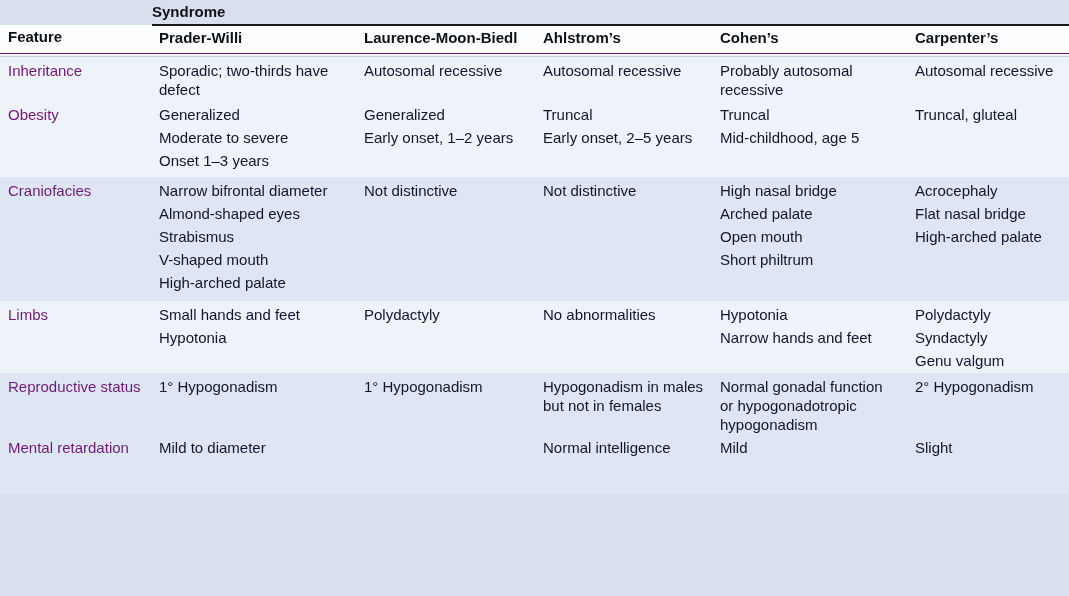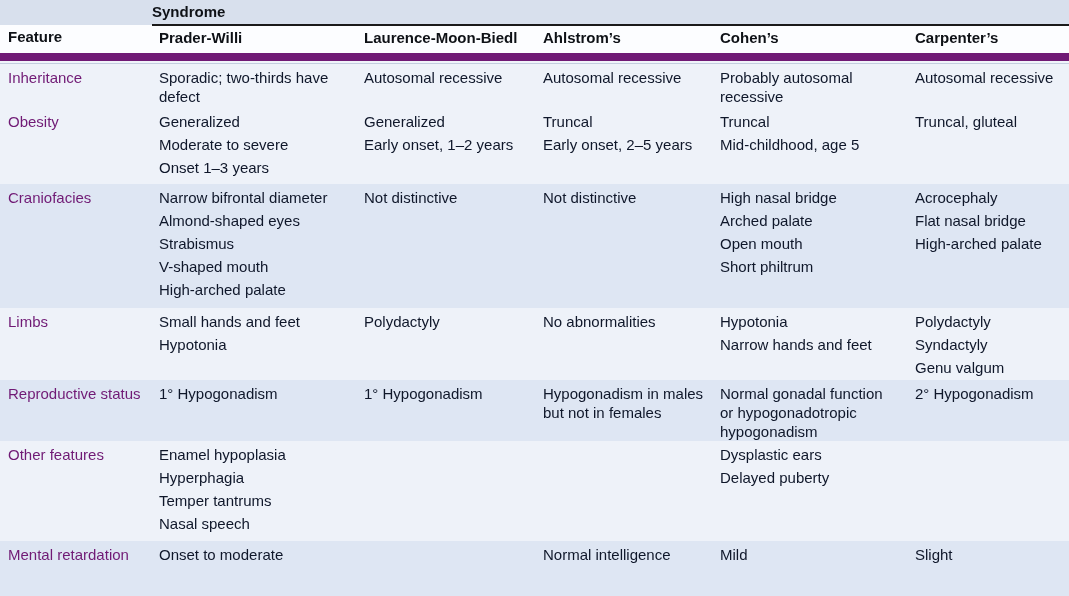--- a/index.html
+++ b/index.html
@@ -34,21 +34,21 @@
     text-align: left;
     font-size: 15px;
     font-weight: bold;
     color: #0e1116;
     padding: 3px 0 2px 0;
     height: 19px;
   }
   
   th.col-h {
     background: #fcfdff;
-    border-bottom: 8px solid #701a75;
+    border-bottom: 1px solid #701a75;
     font-size: 15px;
     font-weight: bold;
     color: #0e1116;
     padding: 3px 8px 5px 7px;
     height: 19px;
     white-space: nowrap;
   }
   th.col-h.feature-h {
     padding-left: 8px;
   }
@@ -211,40 +211,24 @@
         <td class="value-cell">
           <div class="cell-line">Hypogonadism in males but not in females</div>
         </td>
         <td class="value-cell">
           <div class="cell-line">Normal gonadal function or hypogonadotropic hypogonadism</div>
         </td>
         <td class="value-cell">
           <div class="cell-line">2° Hypogonadism</div>
         </td>
       </tr>
-      <tr class="row-light" style="height: 100px;">
-        <td class="feature-cell">Other features</td>
-        <td class="value-cell">
-          <div class="cell-line">Enamel hypoplasia</div>
-          <div class="cell-line">Hyperphagia</div>
-          <div class="cell-line">Temper tantrums</div>
-          <div class="cell-line">Nasal speech</div>
-        </td>
-        <td class="value-cell"></td>
-        <td class="value-cell"></td>
-        <td class="value-cell">
-          <div class="cell-line">Dysplastic ears</div>
-          <div class="cell-line">Delayed puberty</div>
-        </td>
-        <td class="value-cell"></td>
-      </tr>
       <tr class="row-dark" style="height: 60px;">
         <td class="feature-cell">Mental retardation</td>
         <td class="value-cell">
-          <div class="cell-line">Onset to moderate</div>
+          <div class="cell-line">Mild to diameter</div>
         </td>
         <td class="value-cell"></td>
         <td class="value-cell">
           <div class="cell-line">Normal intelligence</div>
         </td>
         <td class="value-cell">
           <div class="cell-line">Mild</div>
         </td>
         <td class="value-cell">
           <div class="cell-line">Slight</div>

